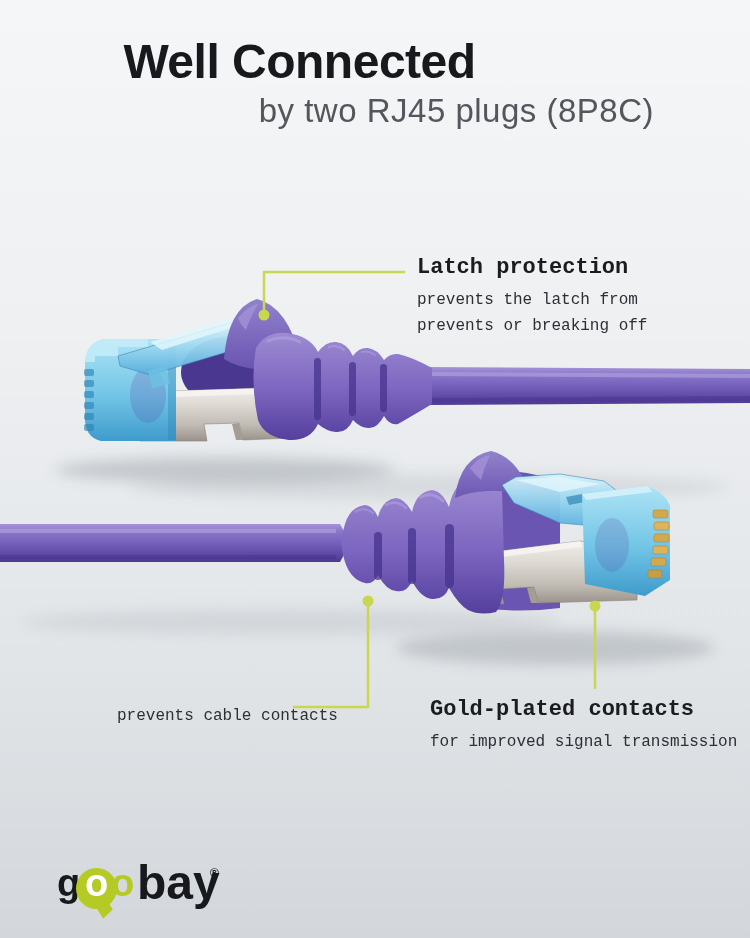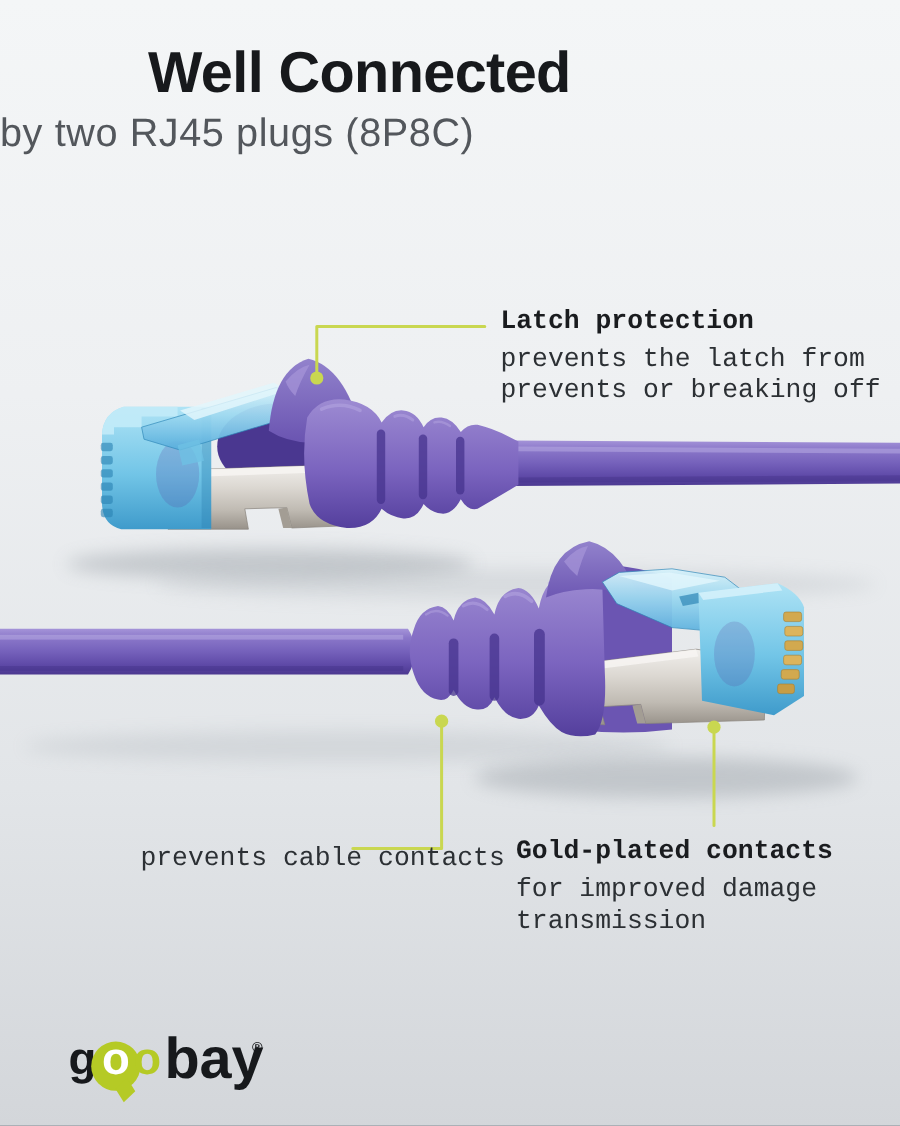--- a/index.html
+++ b/index.html
@@ -14,28 +14,28 @@
   .illustration{position:absolute;left:0;top:0;width:750px;height:938px;}
 
   .title{
     position:absolute;left:0;top:34px;width:599px;
     text-align:center;
     font-size:48px;font-weight:700;letter-spacing:-0.5px;
     color:#17191c;
   }
   .subtitle{
     position:absolute;left:0;top:92px;width:654px;
-    text-align:left;
+    text-align:right;
     font-size:33px;font-weight:400;letter-spacing:0.5px;
     color:#53575c;
   }
 
   .callout{position:absolute;font-family:Liberation Mono, monospace;}
   .co-title{font-size:22px;font-weight:700;color:#1a1c1f;line-height:26px;}
-  .co-line{font-size:22px;font-weight:400;color:#2c3034;line-height:26px;}
+  .co-line{font-size:16px;font-weight:400;color:#2c3034;line-height:26px;}
   .co-body{margin-top:6px;}
   .callout-latch{left:417px;top:255px;}
   .callout-bend{left:117px;top:697px;}
   .callout-gold{left:430px;top:697px;}
 
   
   .logo{position:absolute;left:57px;top:858px;width:160px;height:58px;}
   .logo .lg-g{position:absolute;left:0;top:6px;font-size:38px;line-height:38px;font-weight:700;color:#17191c;}
   .logo .lg-bubble{
     position:absolute;left:19px;top:10px;width:41px;height:41px;
@@ -240,21 +240,21 @@
 
   <div class="callout callout-bend">
     <div class="co-body">
       <div class="co-line">prevents cable contacts</div>
     </div>
   </div>
 
   <div class="callout callout-gold">
     <div class="co-title">Gold-plated contacts</div>
     <div class="co-body">
-      <div class="co-line">for improved damage transmission</div>
+      <div class="co-line">for improved signal transmission</div>
     </div>
   </div>
 
   <div class="logo">
     <span class="lg-g">g</span>
     <span class="lg-bubble"></span>
     <span class="lg-o1">o</span>
     <span class="lg-o2">o</span>
     <span class="lg-bay">bay</span>
     <span class="lg-reg">®</span>

